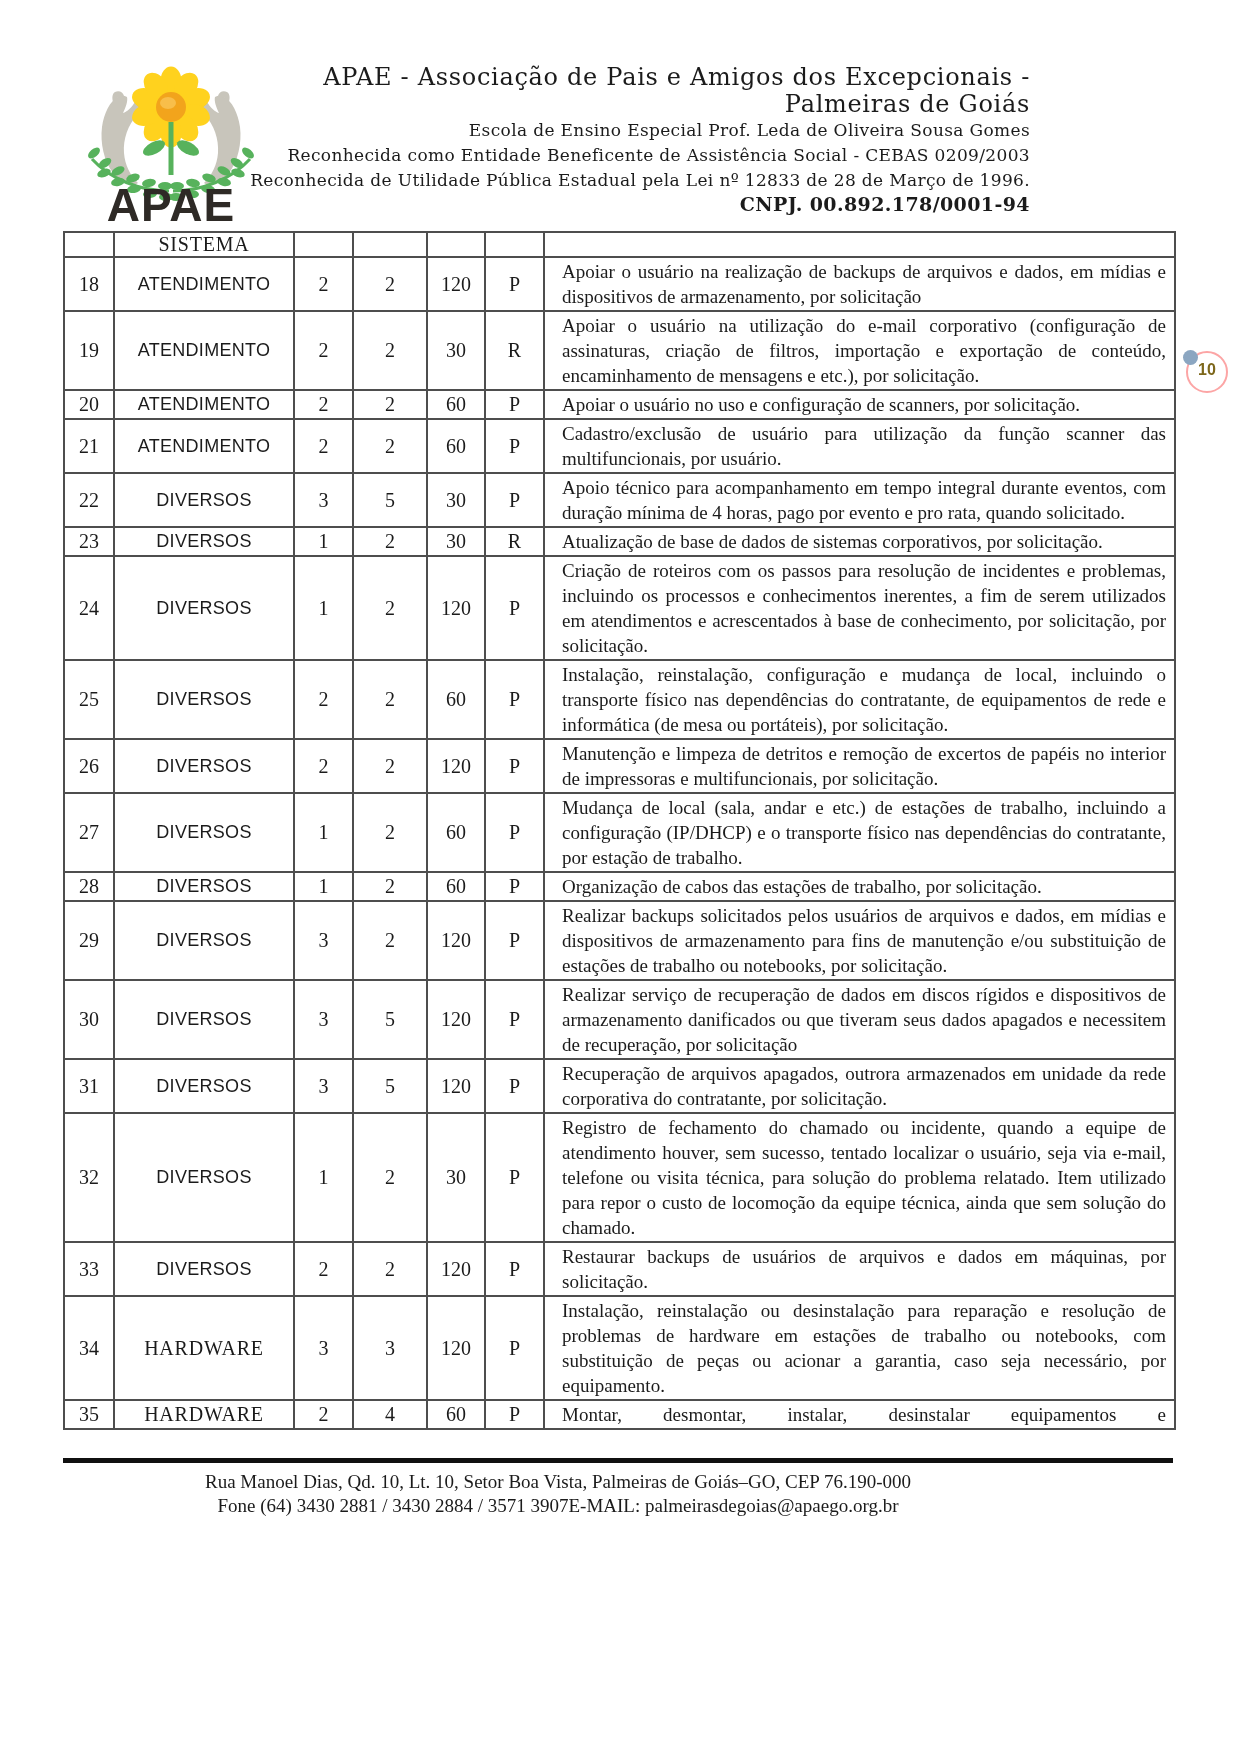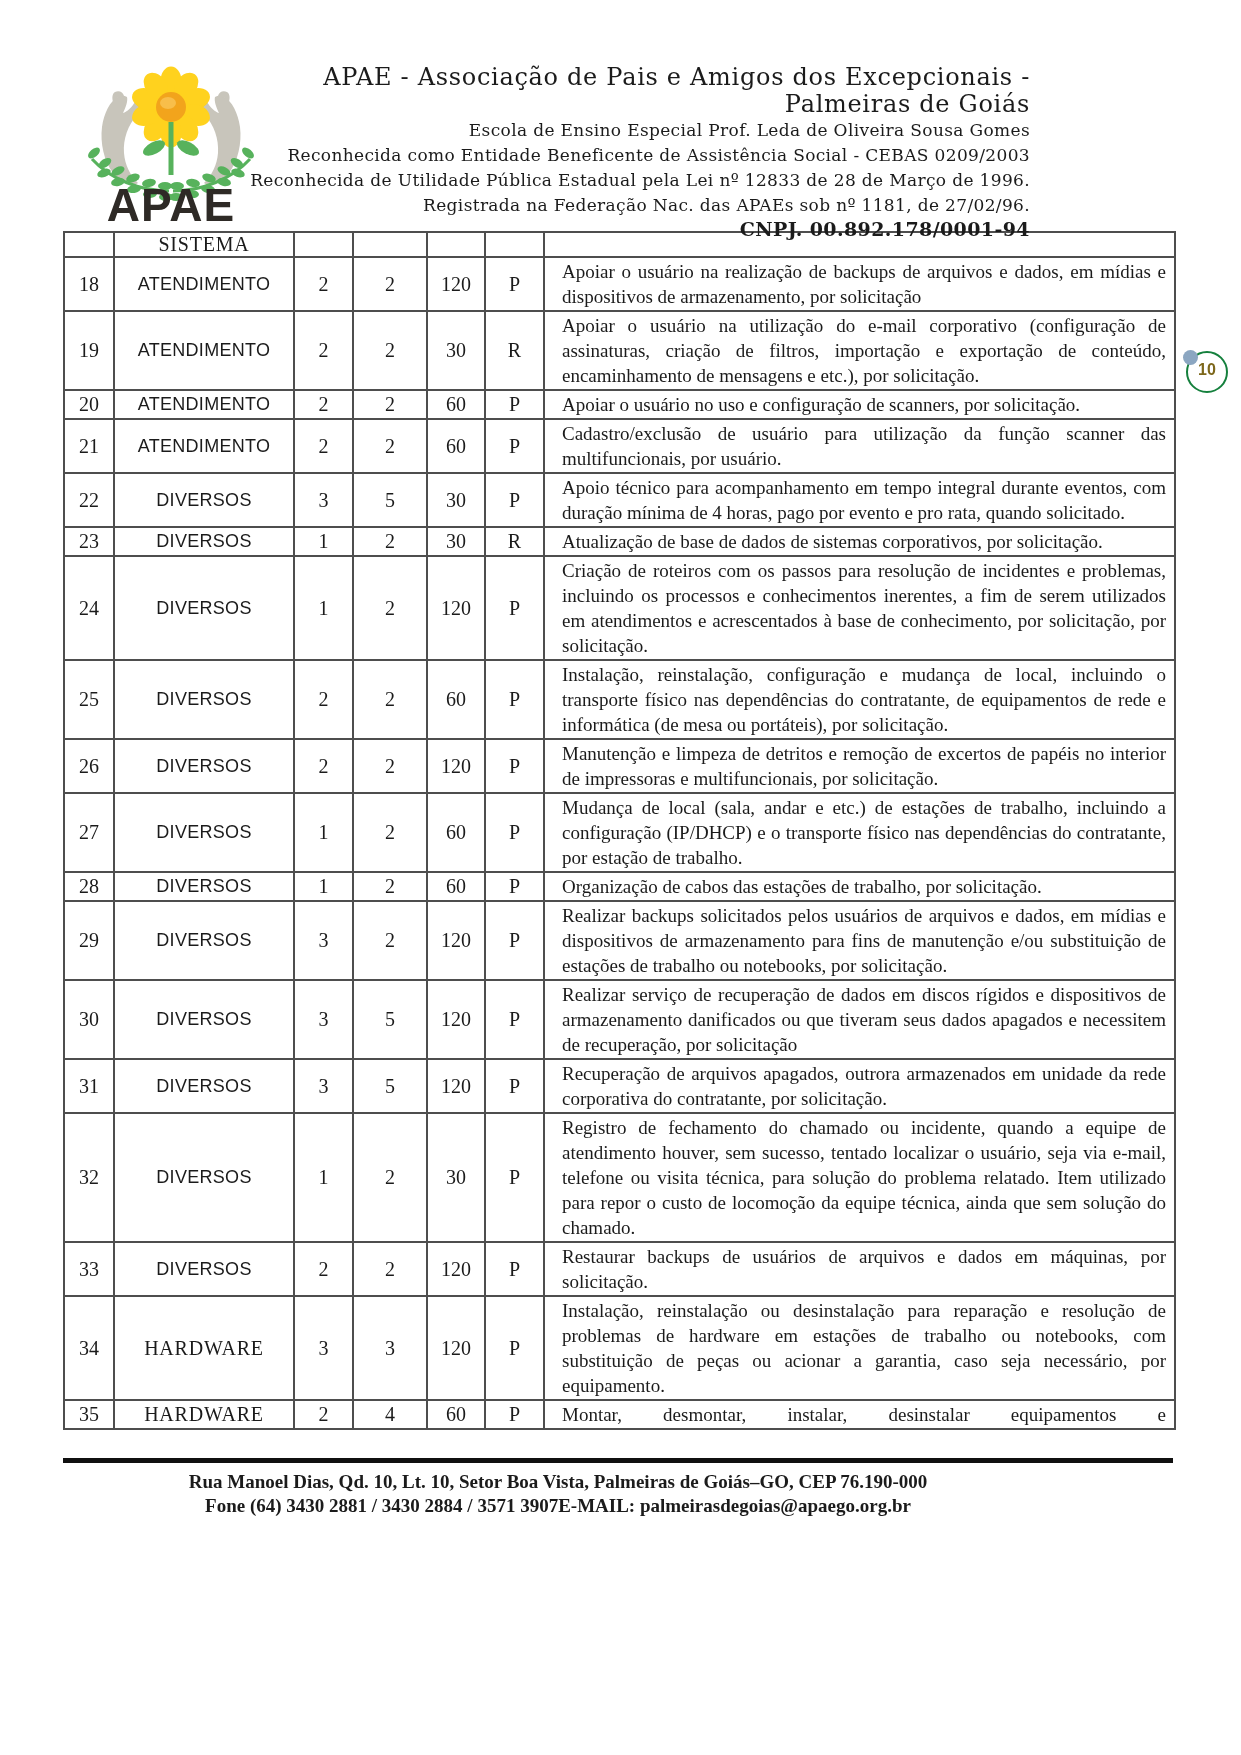--- a/index.html
+++ b/index.html
@@ -37,36 +37,36 @@
   }
   td.c-desc {
     text-align:justify; font-family:"Liberation Serif",serif;
     font-size:19px; line-height:25px; padding:1px 8px 1px 17px;
   }
   tr.partial td { height:23px; padding:0 7px; }
   tr.justify-last td.c-desc { text-align-last:justify; }
   
   .badge {
     position:absolute; left:1186px; top:351px; width:38px; height:38px;
-    border:2px solid #15803d; border-radius:50%; cursor:pointer;
+    border:2px solid #fca5a5; border-radius:50%; cursor:pointer;
     display:flex; align-items:center; justify-content:center;
   }
   .badge-dot {
     position:absolute; left:-5px; top:-3px; width:15px; height:15px;
     background:#8BA6C1; border-radius:50%;
   }
   .badge-num {
     font-family:"Liberation Sans",sans-serif; font-weight:bold;
     font-size:16px; color:#7D671B; margin-top:-4px;
   }
   
   .footer-rule { width:1110px; height:5px; background:#101010; margin:28px 0 7px 63px; }
   .doc-footer {
     width:1116px; text-align:center;
-    font-family:"Liberation Serif",serif; font-weight:bold; font-size:19px; line-height:24px;
+    font-family:"Liberation Serif",serif; font-weight:normal; font-size:19px; line-height:24px;
   }
   .doc-footer .email { white-space:nowrap; }
 </style>
 </head>
 <body>
 
 <div class="page">
 
   <div class="doc-header">
 
@@ -131,21 +131,20 @@
       </g>
 
       <text x="91" y="166" text-anchor="middle" font-family="Liberation Sans, sans-serif" font-size="46" font-weight="bold" letter-spacing="1" fill="#2E2A26">APAE</text>
     </svg>
 
     <div class="header-text">
       <div class="h-org">APAE - Associação de Pais e Amigos dos Excepcionais - Palmeiras de Goiás</div>
       <div class="h-sub">Escola de Ensino Especial Prof. Leda de Oliveira Sousa Gomes</div>
       <div class="h-sub">Reconhecida como Entidade Beneficente de Assistência Social - CEBAS 0209/2003</div>
       <div class="h-sub">Reconhecida de Utilidade Pública Estadual pela Lei nº 12833 de 28 de Março de 1996.</div>
-      <div class="h-sub">Registrada na Federação Nac. das APAEs sob nº 1181, de 27/02/96.</div>
       <div class="h-cnpj">CNPJ. 00.892.178/0001-94</div>
     </div>
   </div>
 
   <table class="services">
     <colgroup>
       <col style="width:50px">
         <col style="width:180px">
         <col style="width:59px">
       <col style="width:74px">

